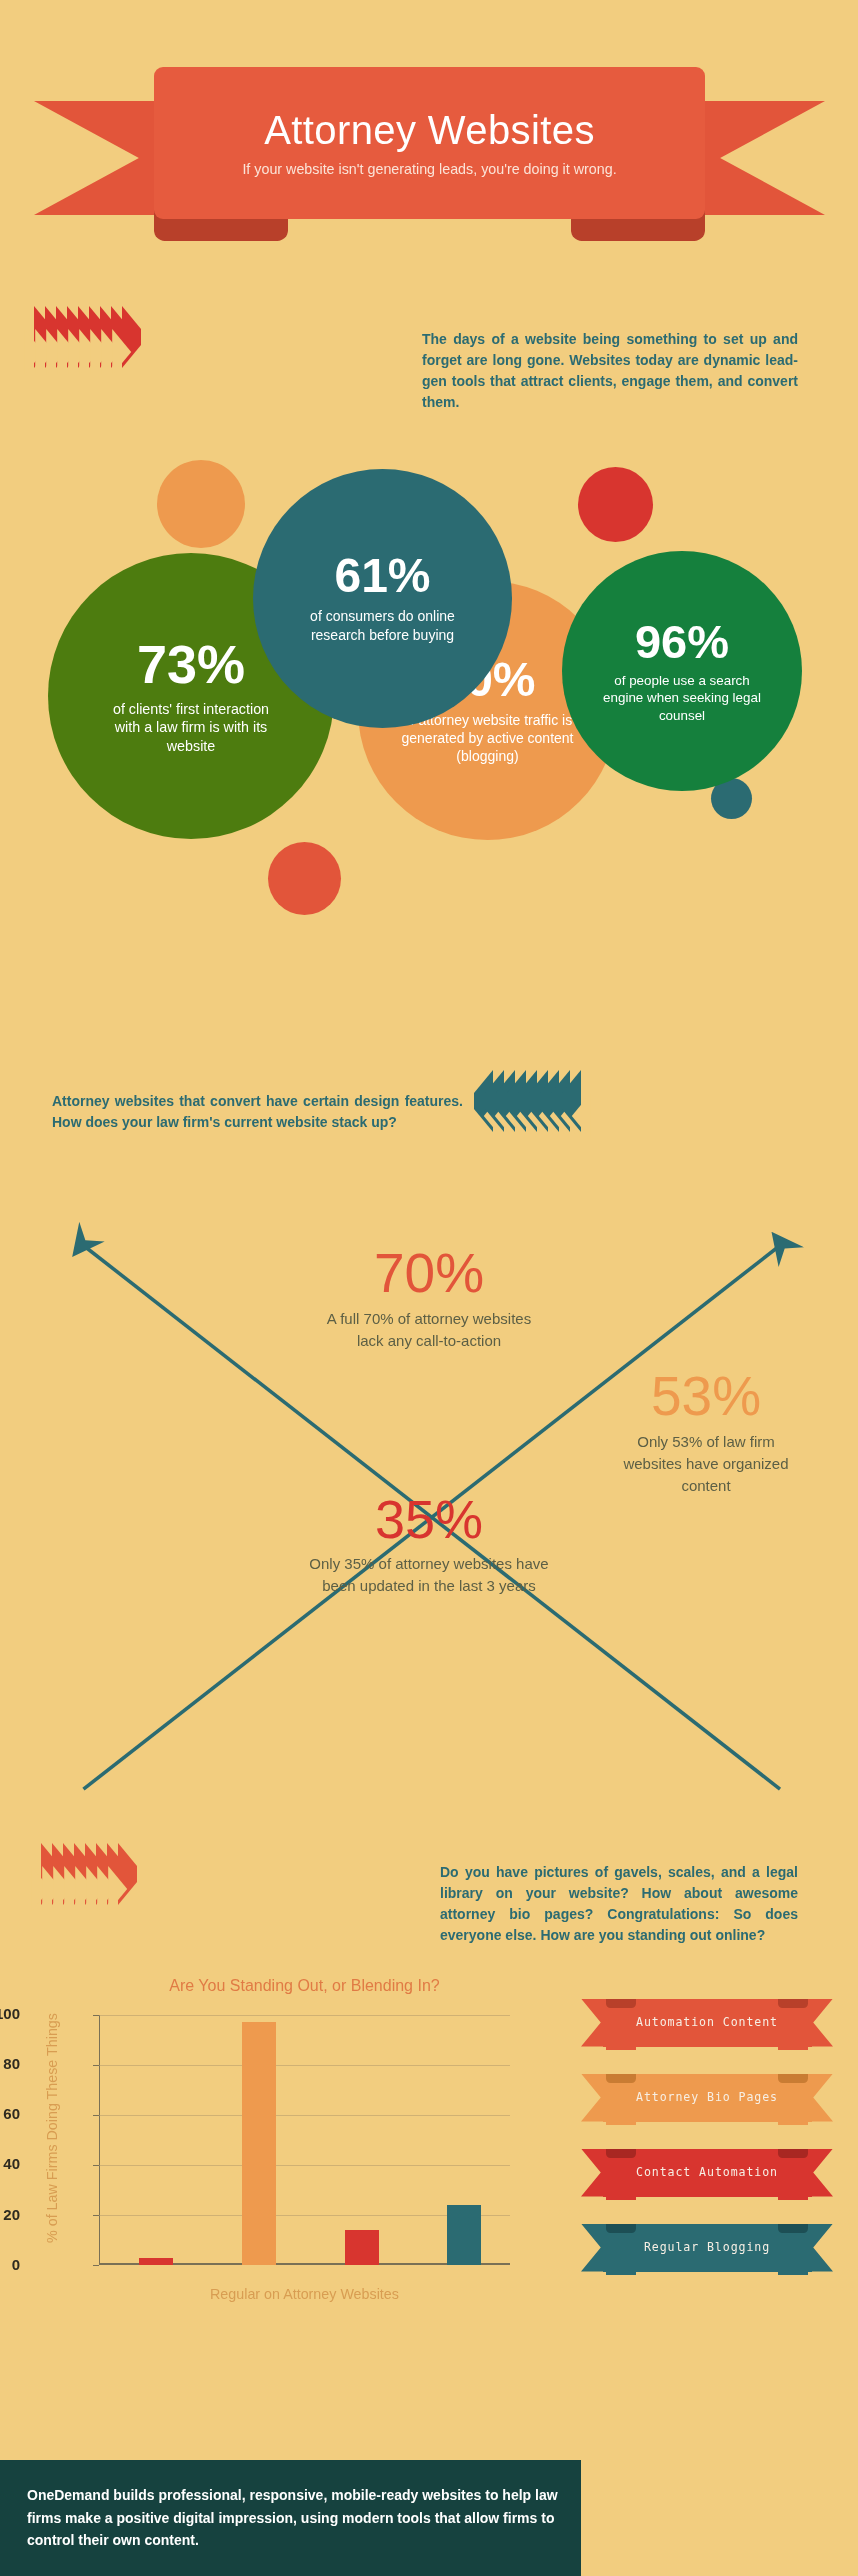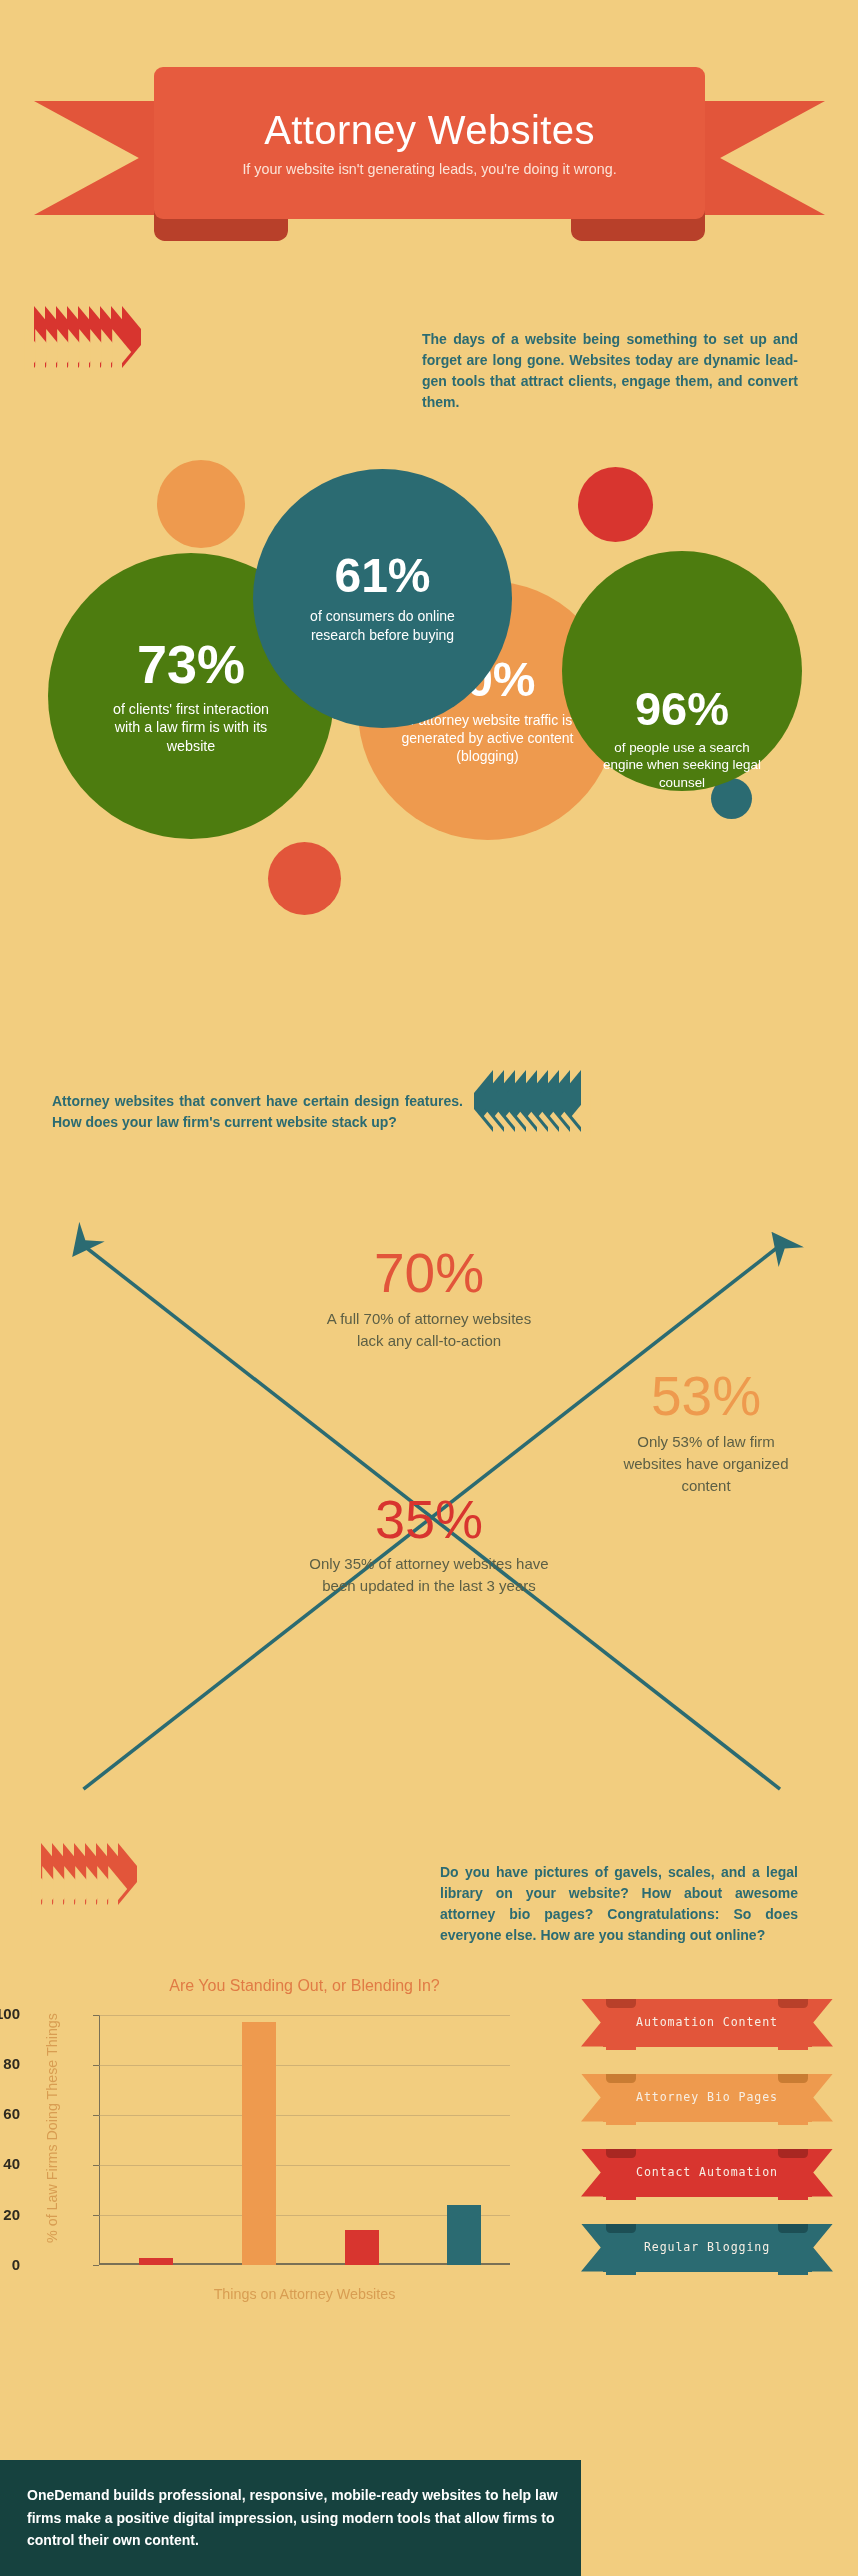--- a/index.html
+++ b/index.html
@@ -161,21 +161,21 @@
   <div class="bubble" style="left:48px; top:106px; width:286px; height:286px; background:#4d7c0f;">
     <div class="pct" style="font-size:54px;">73%</div>
     <div class="cap" style="font-size:14.3px; width:170px; margin-top:9px;">of clients' first interaction with a law firm is with its website</div>
   </div>
 
   <div class="bubble" style="left:358px; top:134px; width:259px; height:259px; background:#ee9a4e;">
     <div class="pct" style="font-size:48px;">50%</div>
     <div class="cap" style="font-size:14px; width:179px; margin-top:7.2px;">of attorney website traffic is generated by active content (blogging)</div>
   </div>
 
-  <div class="bubble" style="left:562px; top:104px; width:240px; height:240px; background:#4d7c0f;justify-content:flex-end;">
+  <div class="bubble" style="left:562px; top:104px; width:240px; height:240px; background:#15803d;">
     <div class="pct" style="font-size:47px;">96%</div>
     <div class="cap" style="font-size:13.4px; width:161px; margin-top:7.2px;">of people use a search engine when seeking legal counsel</div>
   </div>
 
   <div class="bubble" style="left:253px; top:21.5px; width:259px; height:259px; background:#2b6b72;">
     <div class="pct" style="font-size:48px;">61%</div>
     <div class="cap" style="font-size:14px; width:157px; margin-top:7.2px;">of consumers do online research before buying</div>
   </div>
 </div>
 
@@ -228,21 +228,21 @@
     <span class="chev-wrap"><span class="chev right" style="border-left-color: rgb(226, 85, 58);"></span><span class="notch"></span></span>
     <span class="chev-wrap"><span class="chev right" style="border-left-color: rgb(226, 85, 58);"></span><span class="notch"></span></span>
     <span class="chev-wrap"><span class="chev right" style="border-left-color: rgb(226, 85, 58);"></span><span class="notch"></span></span>
     <span class="chev-wrap"><span class="chev right" style="border-left-color: rgb(226, 85, 58);"></span><span class="notch"></span></span>
   </div>
 <div class="intro-text" id="standout-para" style="left:440px; top:1862px; width:358px;">Do you have pictures of gavels, scales, and a legal library on your website? How about awesome attorney bio pages? Congratulations: So does everyone else. How are you standing out online?</div>
 
 <div id="chart-area">
   <div id="chart-title">Are You Standing Out, or Blending In?</div>
   <div id="ylabel">% of Law Firms Doing These Things</div>
-  <div id="xlabel">Things on Attorney Websites</div>
+  <div id="xlabel">Regular on Attorney Websites</div>
   <div id="plot">
     <div id="yaxis-line"></div>
     <div id="xaxis-line"></div>
   <div class="ytick" style="top: 241px;">0</div>
       <div class="tickmark" style="top: 250px;"></div>
       <div class="gridline" style="top: 200px;"></div>
       <div class="ytick" style="top: 191px;">20</div>
       <div class="tickmark" style="top: 200px;"></div>
       <div class="gridline" style="top: 150px;"></div>
       <div class="ytick" style="top: 140px;">40</div>

